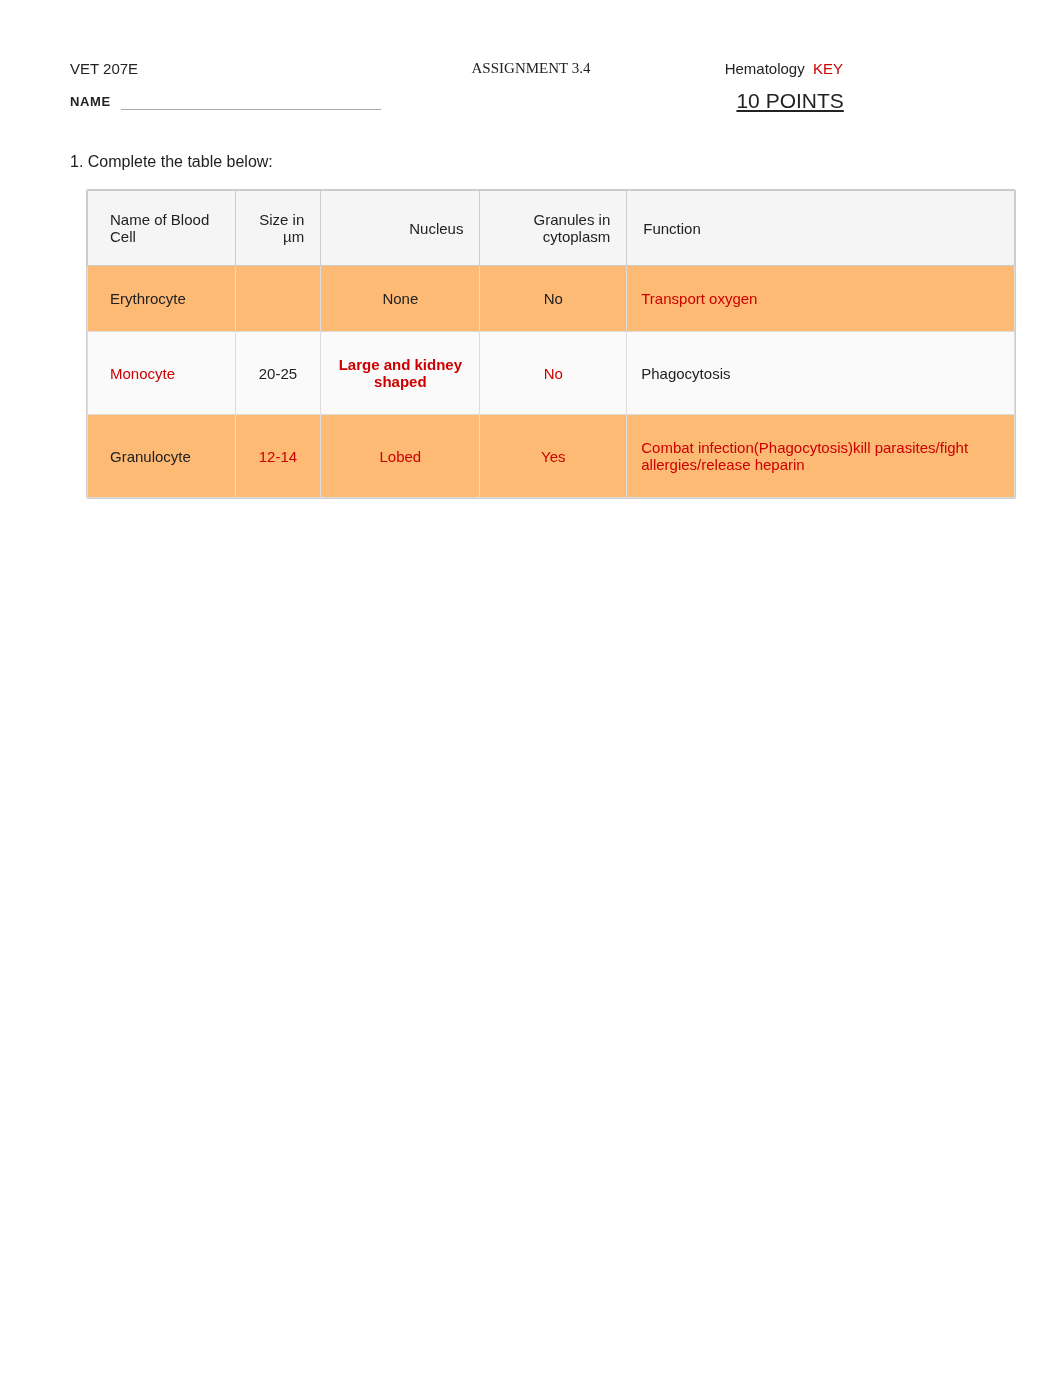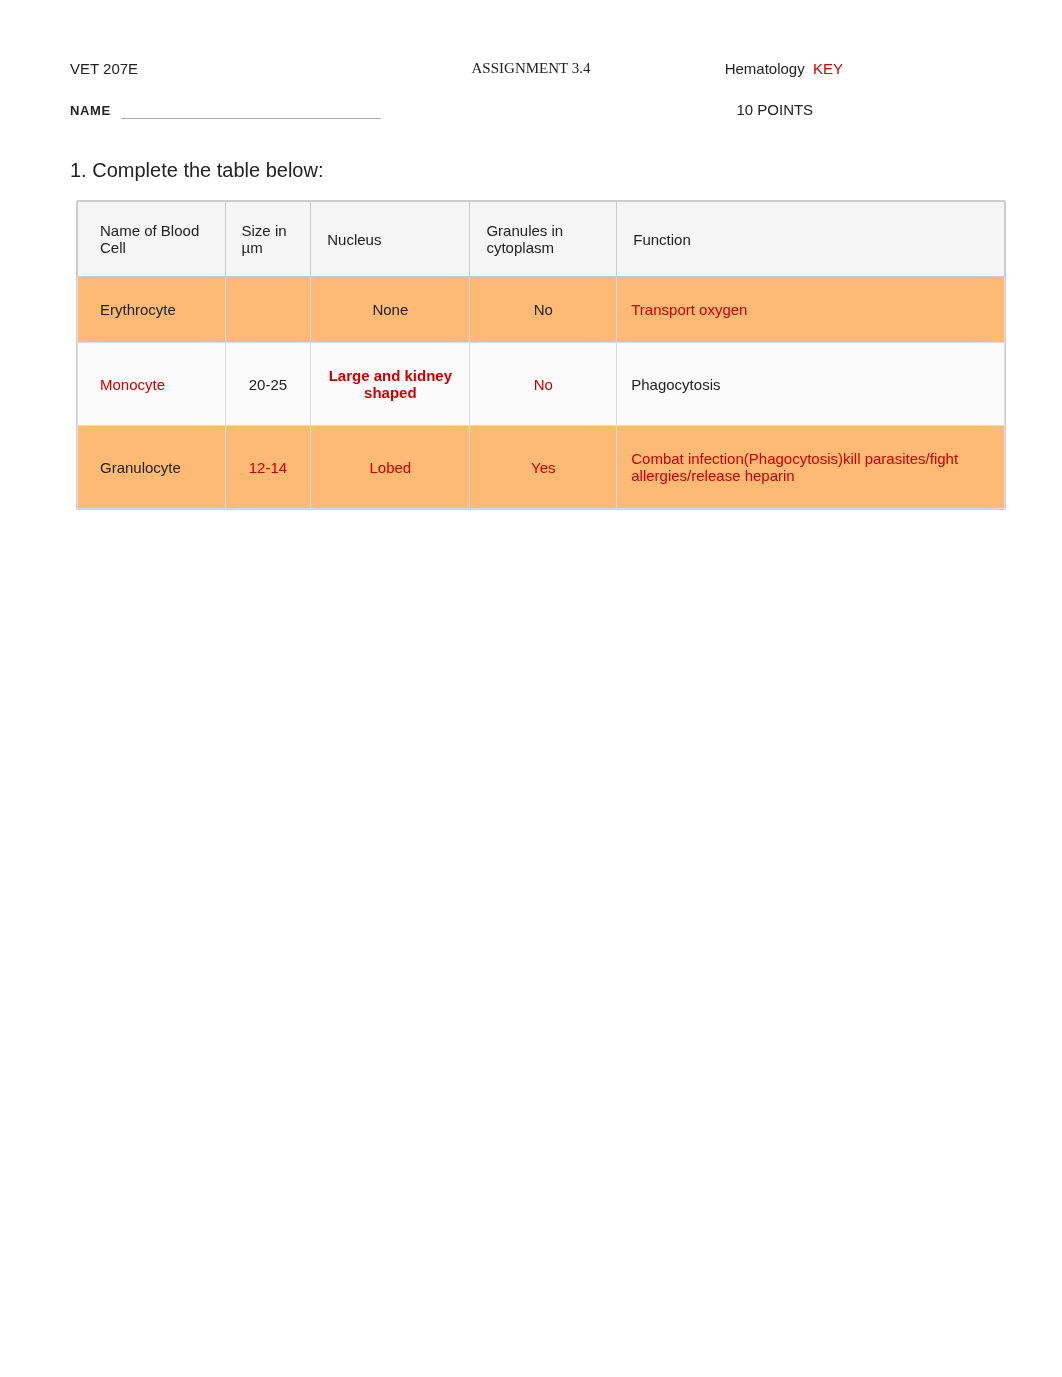--- a/index.html
+++ b/index.html
@@ -25,50 +25,51 @@
       margin-right: 10px;
     }
 
     .name-underline {
       width: 260px;
       border-bottom: 1.5px solid #aaa;
       height: 18px;
     }
 
     .points-label {
-      font-size: 15px;
+      font-size: 21px;
       margin-left: 10px;
+      text-decoration: underline;
     }
 
     .instruction {
-      font-size: 20px;
+      font-size: 16px;
       margin-bottom: 18px;
     }
 
     .table-container {
       border: 1.5px solid #ccc;
       border-radius: 2px;
       overflow: hidden;
       width: 930px;
-      margin-left: 6px;
+      margin-left: 16px;
     }
 
     table {
       width: 100%;
       border-collapse: collapse;
     }
 
     thead tr th {
       background: #f5f5f5;
       border: 1px solid #ccc;
       padding: 20px 16px;
       font-weight: normal;
       font-size: 15px;
       vertical-align: middle;
-      text-align: left;
+      text-align: right;
     }
 
     tbody tr td {
       border: 1px solid #ddd;
       padding: 24px 16px;
       font-size: 15px;
       vertical-align: middle;
       text-align: center;
       background: #fdba74;
     }
@@ -92,21 +93,21 @@
     }
 
     .outer {
       position: relative;
       min-height: 1377px;
     }
 
     .header-section {
       display: grid;
       grid-template-columns: 1fr 1fr 1fr;
-      margin-bottom: 24px;
+      margin-bottom: 12px;
     }
 
     .header-section .col1 {}
     .header-section .col2 { text-align: center; font-family: Liberation Serif, serif; }
     .header-section .col3 { text-align: left; padding-left: 40px; }
 
     .name-points-row {
       display: grid;
       grid-template-columns: 1fr 1fr 1fr;
       margin-bottom: 40px;

